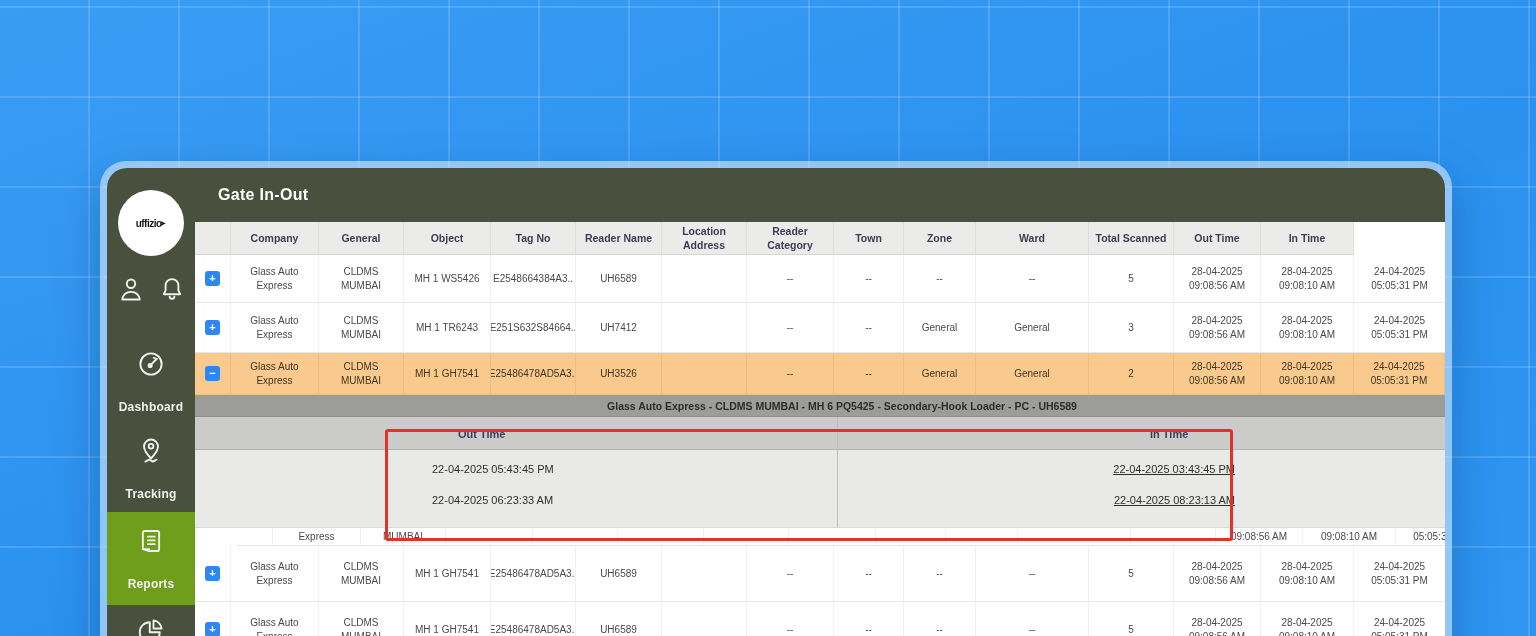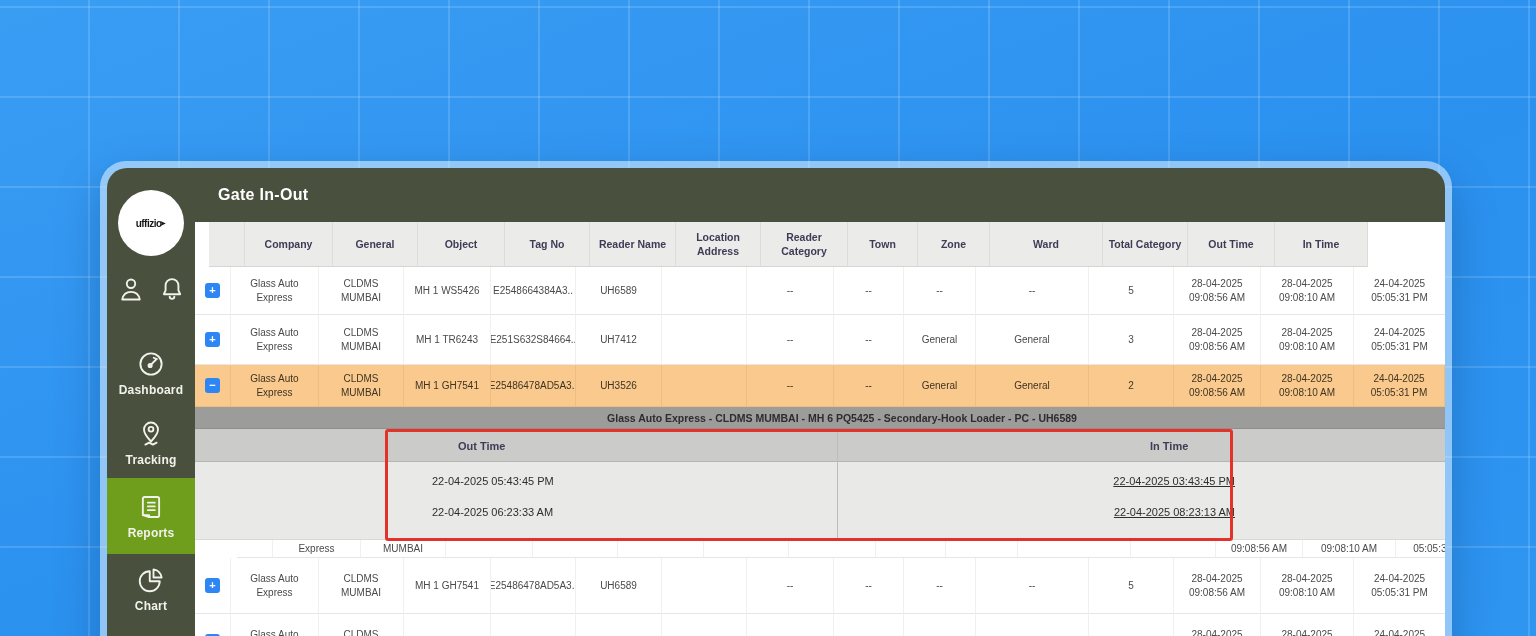--- a/index.html
+++ b/index.html
@@ -41,21 +41,21 @@
   .logo{
     width:66px;height:66px;border-radius:50%;background:#fff;margin-top:22px;
     display:flex;align-items:center;justify-content:center;flex:none;
   }
   .logo-text{color:#161616;font-weight:bold;font-size:10px;letter-spacing:-.5px;}
   .logo-arrow{color:#161616;font-size:8px;margin-left:-2px;}
   .side-icons{display:flex;gap:13px;margin-top:19px;}
   .side-icons svg{width:28px;height:28px;stroke:#f2f2ec;fill:none;stroke-width:1.6;stroke-linecap:round;stroke-linejoin:round;cursor:pointer;}
   .nav{margin-top:35px;width:100%;display:flex;flex-direction:column;}
   .nav-item{
-    width:100%;padding:11px 0;display:flex;flex-direction:column;align-items:center;gap:4px;
+    width:100%;padding:11px 0;display:flex;flex-direction:column;align-items:center;gap:21px;
     cursor:pointer;
   }
   .nav-item.active{background:var(--green);padding:14px 0;}
   .nav-item svg{width:30px;height:30px;stroke:#f2f2ec;fill:none;stroke-width:1.5;stroke-linecap:round;stroke-linejoin:round;}
   .nav-label{font-size:12px;font-weight:bold;letter-spacing:.2px;}
   
   .main{flex:1;display:flex;flex-direction:column;min-width:0;}
   .topbar{height:54px;flex:none;display:flex;align-items:center;padding-left:23px;}
   .page-title{color:#fff;font-size:16px;font-weight:bold;letter-spacing:.3px;}
   .table-wrap{flex:1;background:#fff;position:relative;overflow:hidden;}
@@ -64,21 +64,21 @@
     display:flex;align-items:center;justify-content:center;text-align:center;
     font-size:10px;color:var(--cell-text);line-height:1.35;
     border-right:1px solid #f0f0ee;border-bottom:1px solid #e6e6e4;
     padding:2px 5px;overflow:hidden;
   }
   .cell:last-child{border-right:none;}
   .thead .cell{
     background:#ebebe9;color:var(--head-text);font-size:10.5px;font-weight:bold;
     border-right:1px solid #dcdcda;border-bottom:1px solid #d5d5d3;
   }
-  .thead{height:45px;padding-left:14px;}
+  .thead{height:33px;}
   .h48{height:48px;} .h50{height:50px;} .h42{height:42px;} .h56{height:56px;}
   .row-highlight .cell{background:var(--orange);border-right:1px solid #eebd80;border-bottom:1px solid #eebd80;color:#403420;}
   .expand-btn{
     width:15px;height:15px;border-radius:3px;background:var(--btn-blue);color:#fff;
     font-size:11px;font-weight:bold;display:flex;align-items:center;justify-content:center;
     cursor:pointer;line-height:1;
   }
   .group-band{
     height:22px;background:var(--band);display:flex;align-items:center;justify-content:center;
     font-size:10.5px;font-weight:bold;color:#2d2d2d;border-bottom:1px solid #8e8e8c;padding-left:44px;
@@ -171,21 +171,21 @@
           <div class="cell">Company</div>
           <div class="cell">General</div>
           <div class="cell">Object</div>
           <div class="cell">Tag No</div>
           <div class="cell">Reader Name</div>
           <div class="cell">Location Address</div>
           <div class="cell">Reader Category</div>
           <div class="cell">Town</div>
           <div class="cell">Zone</div>
           <div class="cell">Ward</div>
-          <div class="cell">Total Category</div>
+          <div class="cell">Total Scanned</div>
           <div class="cell">Out Time</div>
           <div class="cell">In Time</div>
         </div>
 
         <div class="grid-row h48">
           <div class="cell">
               <span class="expand-btn">+</span>
             </div>
           <div class="cell">Glass Auto Express</div>
           <div class="cell">CLDMS MUMBAI</div>

